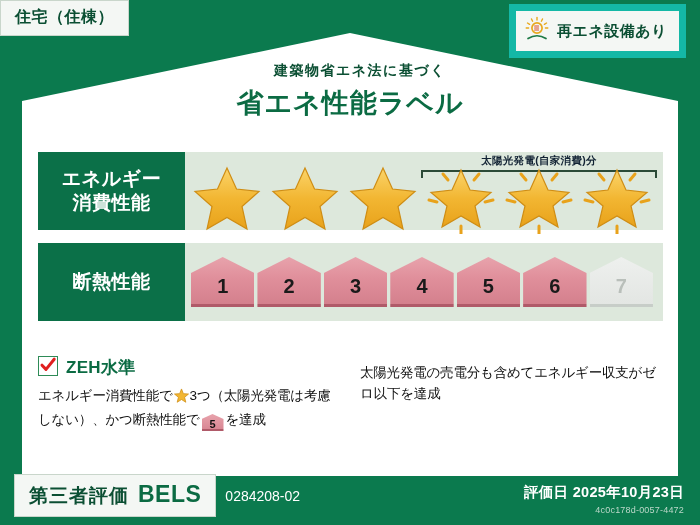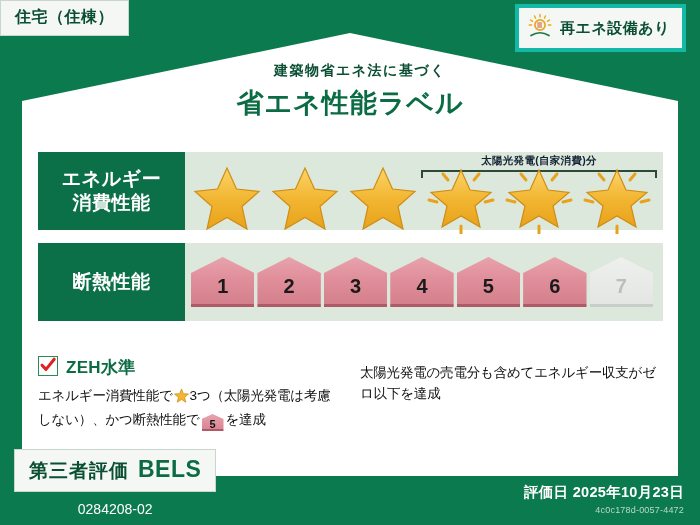--- a/index.html
+++ b/index.html
@@ -33,21 +33,21 @@
     padding:6px 14px 7px 14px;
     font-size:16px; font-weight:bold; color:#0b4f33;
     letter-spacing:0.5px;
     z-index:5;
   }
 
   
   #renewable-badge {
     position:absolute; right:14px; top:4px;
     background:#f4f7f4;
-    border:4px solid #14b8a6;
+    border:7px solid #14b8a6;
     padding:5px 12px 5px 8px;
     display:flex; align-items:center; gap:7px;
     z-index:5;
   }
   #renewable-badge .txt {
     font-size:15px; font-weight:bold; color:#0b4f33; letter-spacing:0.5px;
   }
 
   
   #title-block {
@@ -163,21 +163,21 @@
     display:inline-flex; align-items:center; gap:2px;
     vertical-align:-7px; margin-left:-2px;
   }
   #zehm-logo .sub {
     font-size:6px; color:#7a8a7f; font-weight:bold; letter-spacing:-0.2px;
   }
 
   
   #footer-left {
     position:absolute; left:14px; bottom:8px;
-    display:flex; align-items:center; gap:9px; z-index:6;flex-direction:column;
+    display:flex; align-items:center; gap:9px; z-index:6;
   }
   #bels-box {
     background:#f4f7f4; border:1px solid #c9d6cb;
     padding:6px 14px 7px 14px;
     display:flex; align-items:baseline; gap:9px;
   }
   #bels-box .ja { font-size:19px; font-weight:bold; color:#0b4f33; letter-spacing:1px; }
   #bels-box .en { font-size:23px; font-weight:bold; color:#0b6b43; letter-spacing:0.5px; }
   #bels-number { font-size:14px; color:#ffffff; }
 

